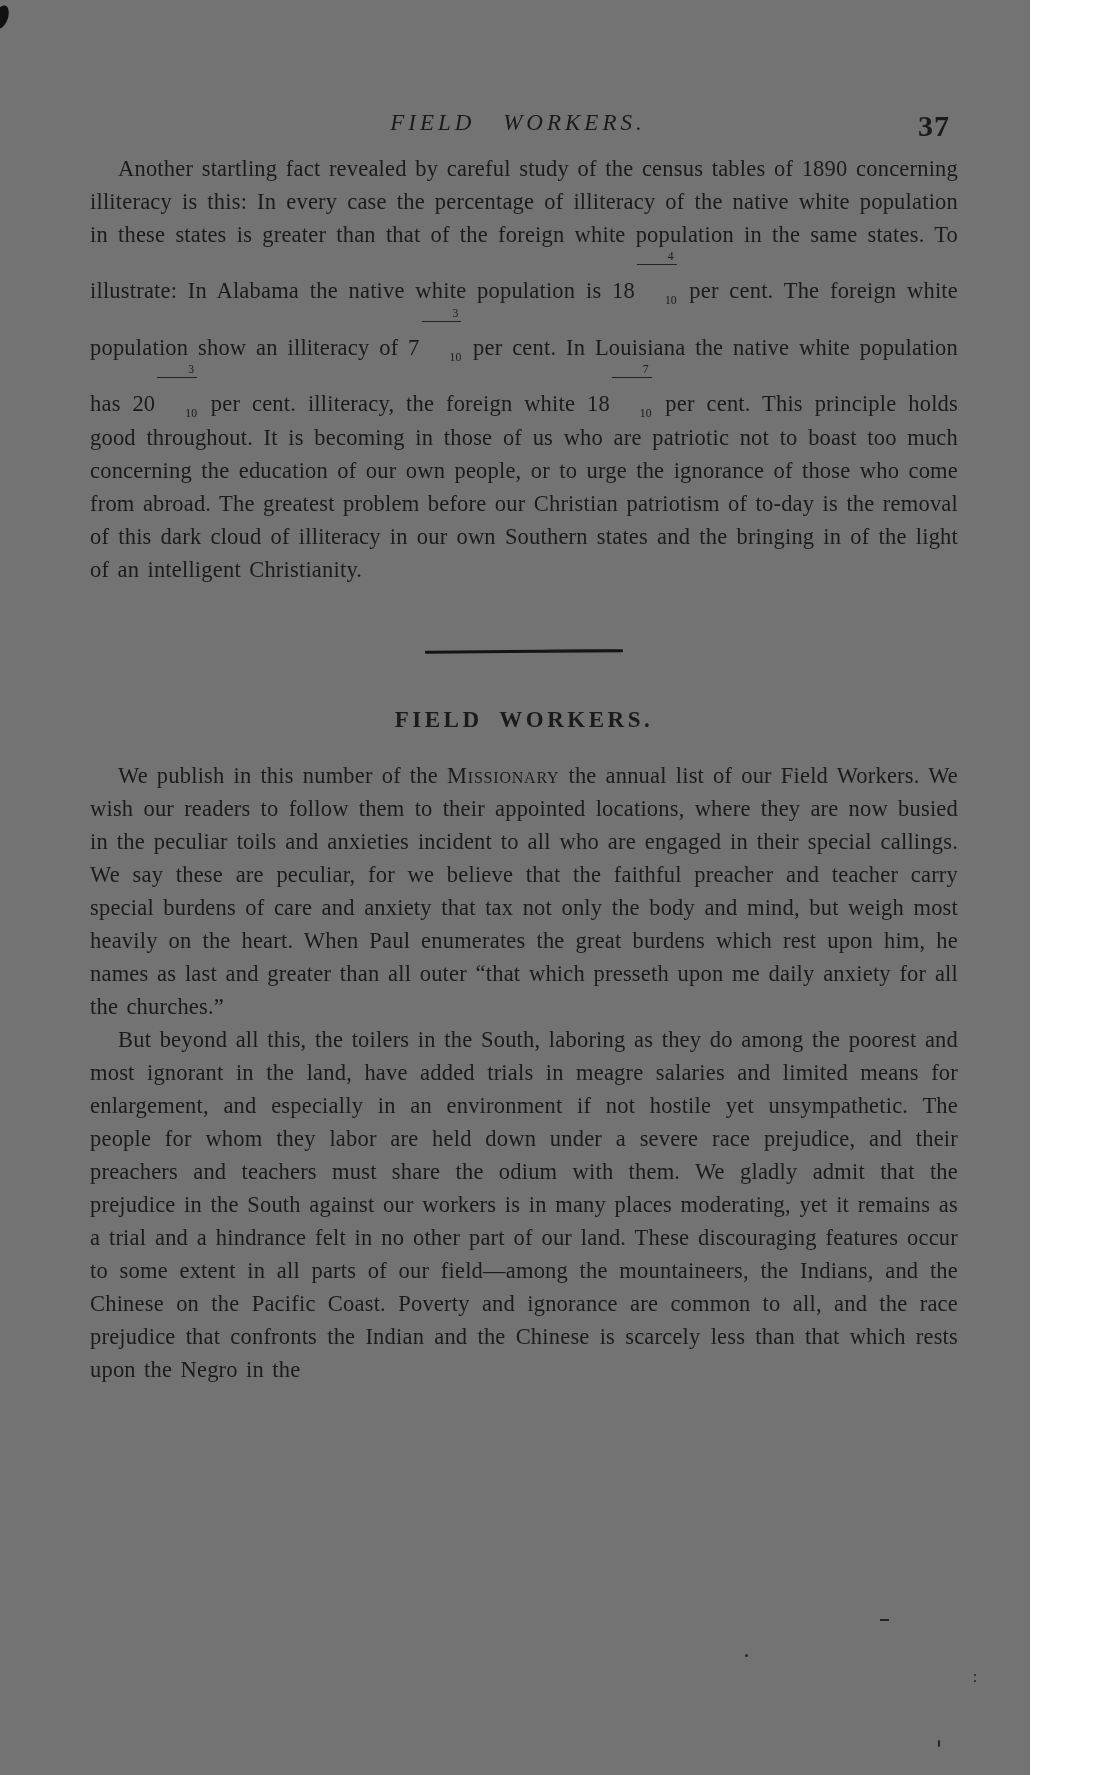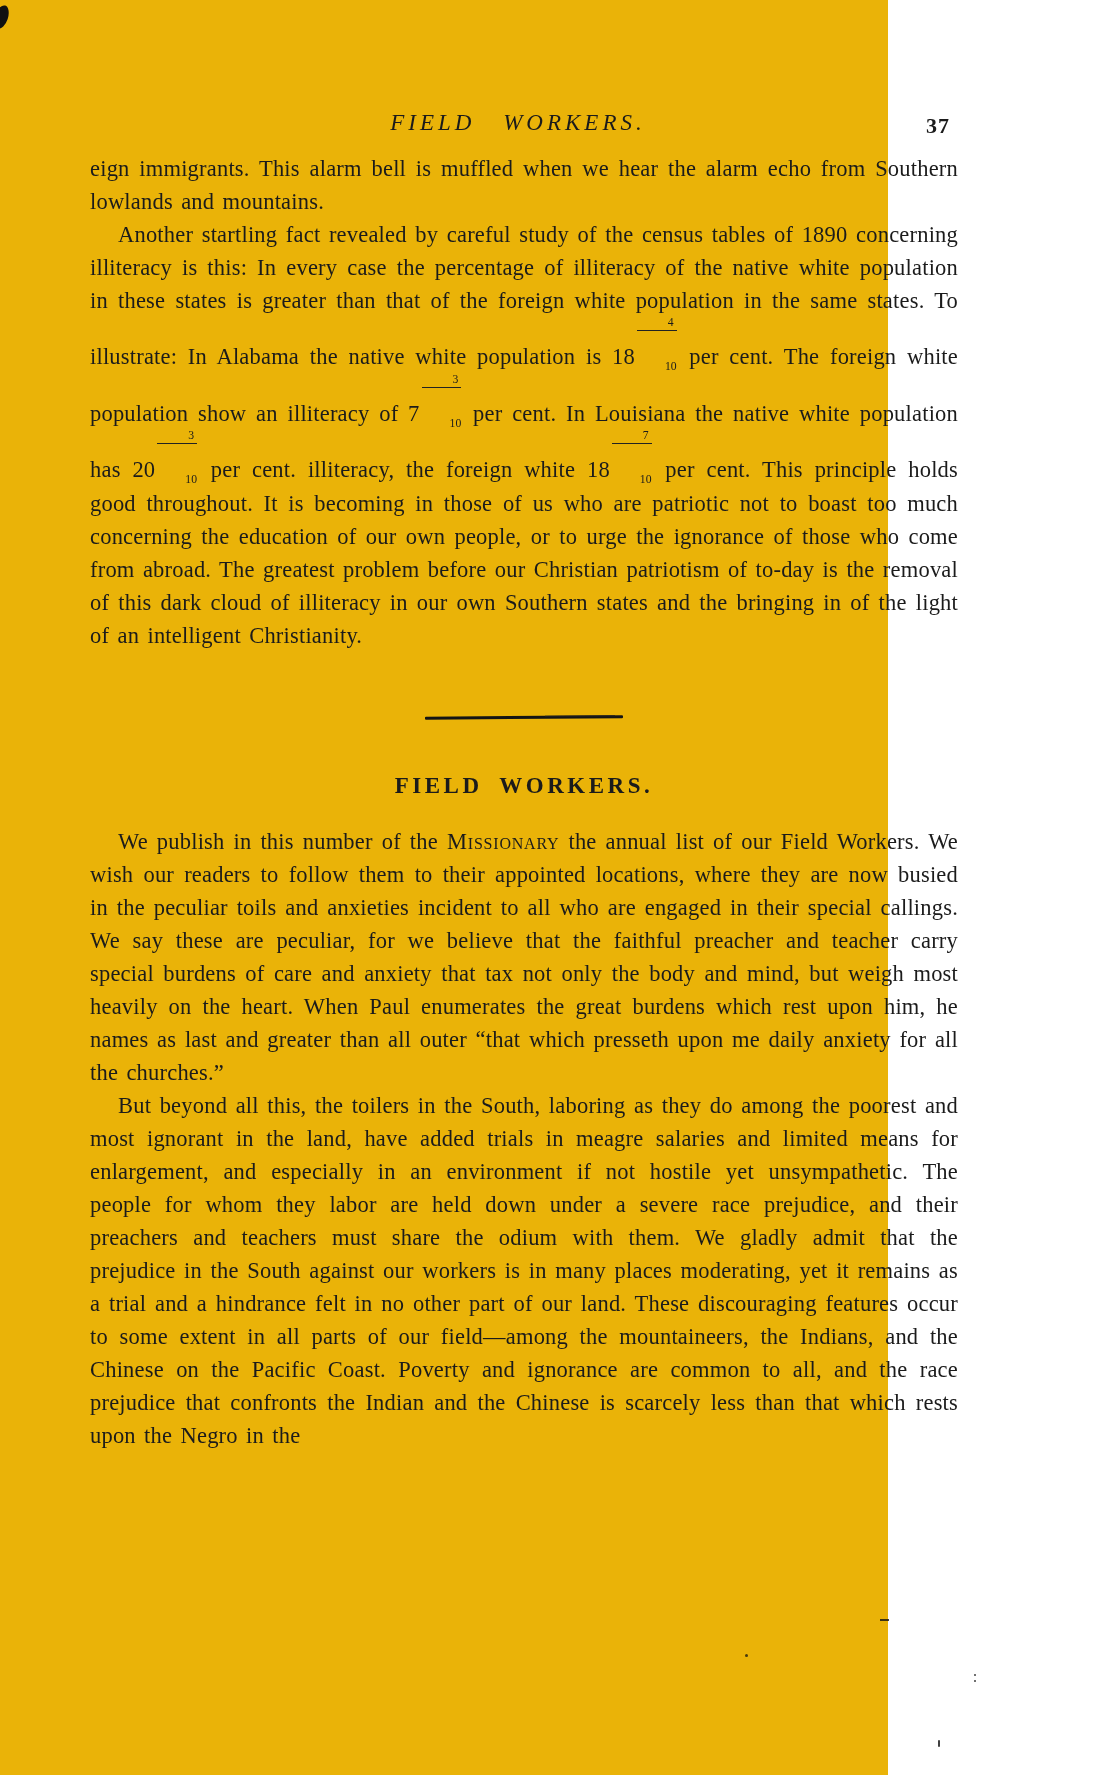--- a/index.html
+++ b/index.html
@@ -5,38 +5,38 @@
   html,body { margin:0; padding:0; }
   body {
     width:1120px; height:1775px;
     background:#ffffff;
     font-family:"Liberation Serif","DejaVu Serif",serif;
     color:#1b1b1b;
     overflow:hidden;
   }
   .page {
     position:relative;
-    width:888px; height:1775px;
-    background:#eab308;
+    width:1030px; height:1775px;
+    background:#737373;
   }
 
   
   .running-head-row {
     position:absolute; top:108px; left:90px; width:868px; height:34px;
   }
   .running-title {
     display:block; text-align:center;
     font-style:italic; font-size:23px; line-height:30px;
     letter-spacing:4px; word-spacing:18px;
     transform:translateX(-6px);
     white-space:nowrap;
   }
   .page-number {
     position:absolute; right:8px; top:6px;
-    font-size:22px; line-height:24px; letter-spacing:1px;
+    font-size:30px; line-height:24px; letter-spacing:1px;
     font-weight:bold;
   }
 
   
   .text-column {
     position:absolute; left:90px; top:152px; width:868px;
     font-size:22.5px; line-height:33px;
     text-align:justify;
     letter-spacing:0.2px; word-spacing:2.5px;
   }
@@ -89,21 +89,20 @@
 
   <span class="artifact blob-top-left"></span>
 
   <div class="running-head-row">
     <span class="running-title">FIELD WORKERS.</span>
     <span class="page-number">37</span>
   </div>
 
   <div class="text-column">
 
-    <p>eign immigrants.  This alarm bell is muffled when we hear the alarm echo from Southern lowlands and mountains.</p>
 
     <p class="indent"><span>Another startling fact revealed by careful study of the census tables of 1890 concerning illiteracy is this: In every case the percentage of illiteracy of the native white population in these states is </span><span class="em">greater</span><span> than that of the foreign white population in the same states.  To illustrate: In Alabama the native white population is 18</span><span class="frac"><span class="num">4</span><span class="den">10</span></span><span> per cent.  The foreign white population show an illiteracy of 7</span><span class="frac"><span class="num">3</span><span class="den">10</span></span><span> per cent.  In Louisiana the native white population has 20</span><span class="frac"><span class="num">3</span><span class="den">10</span></span><span> per cent. illiteracy, the foreign white 18</span><span class="frac"><span class="num">7</span><span class="den">10</span></span><span> per cent.  This principle holds good throughout.  It is becoming in those of us who are patriotic not to boast too much concerning the education of our own people, or to urge the ignorance of those who come from abroad.  The greatest problem before our Christian patriotism of to-day is the removal of this dark cloud of illiteracy in our own Southern states and the bringing in of the light of an intelligent Christianity.</span></p>
 
     <div class="divider"></div>
 
     <h2 class="section-heading">FIELD WORKERS.</h2>
 
     <p class="indent"><span>We publish in this number of the </span><span class="smallcaps">Missionary</span><span> the annual list of our Field Workers.  We wish our readers to follow them to their appointed locations, where they are now busied in the peculiar toils and anxieties incident to all who are engaged in their special callings.  We say these are peculiar, for we believe that the faithful preacher and teacher carry special burdens of care and anxiety that tax not only the body and mind, but weigh most heavily on the heart.  When Paul enumerates the great burdens which rest upon him, he names as last and greater than all outer “that which presseth upon me daily anxiety for all the churches.”</span></p>
 
     <p class="indent">But beyond all this, the toilers in the South, laboring as they do among the poorest and most ignorant in the land, have added trials in meagre salaries and limited means for enlargement, and especially in an environment if not hostile yet unsympathetic.  The people for whom they labor are held down under a severe race prejudice, and their preachers and teachers must share the odium with them.  We gladly admit that the prejudice in the South against our workers is in many places moderating, yet it remains as a trial and a hindrance felt in no other part of our land.  These discouraging features occur to some extent in all parts of our field—among the mountaineers, the Indians, and the Chinese on the Pacific Coast.  Poverty and ignorance are common to all, and the race prejudice that confronts the Indian and the Chinese is scarcely less than that which rests upon the Negro in the</p>

